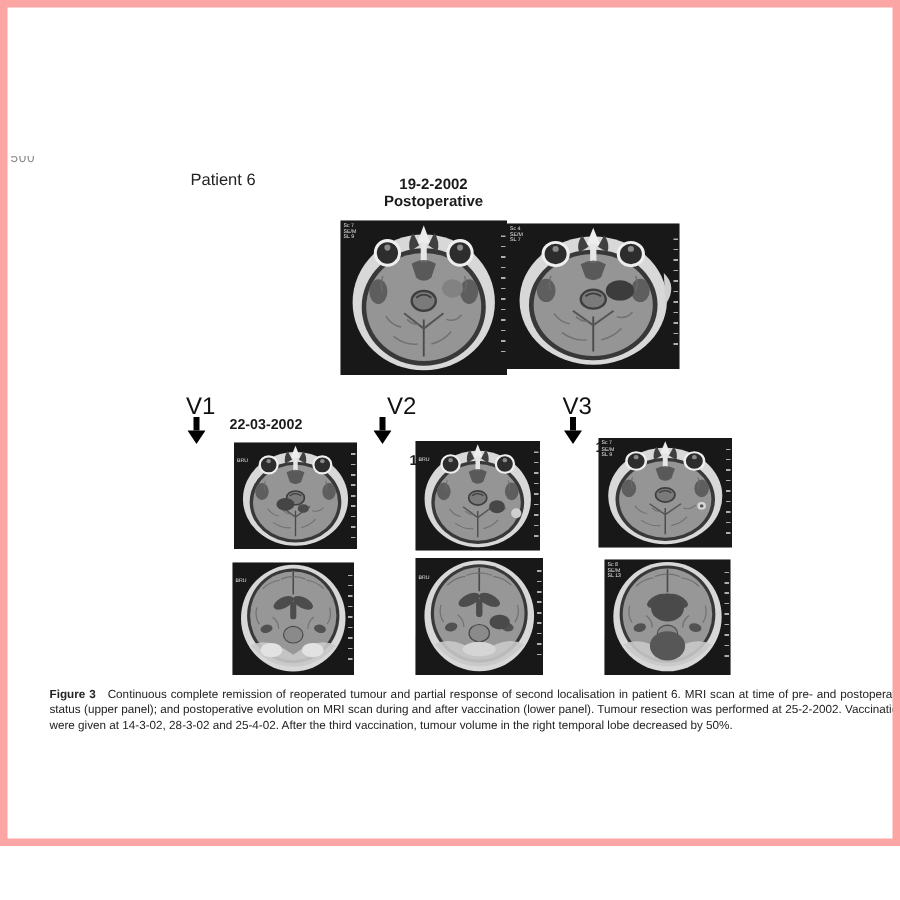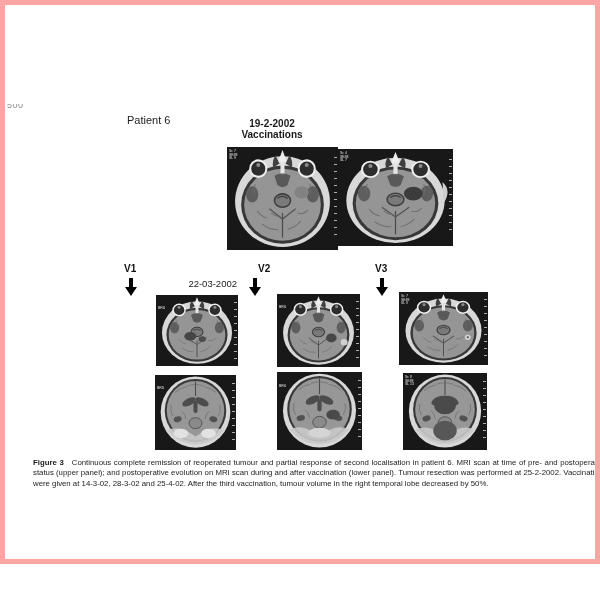--- a/index.html
+++ b/index.html
@@ -5,23 +5,23 @@
   html,body{margin:0;padding:0;background:#ffffff;}
   .page{
     position:relative;width:600px;height:564px;background:#ffffff;
     font-family:"Liberation Sans",sans-serif;color:#1d1d1d;overflow:hidden;
     border:5px solid #fca5a5;box-sizing:border-box;padding-left:22px;
   }
   .edge-clip{position:absolute;left:2px;top:99px;height:8px;overflow:hidden;color:#8a8a8a;font-size:9px;line-height:9px;}
   .edge-clip span{display:block;margin-top:-3px;letter-spacing:.5px;}
   .patient{position:absolute;left:122px;top:109px;font-size:11px;color:#222;}
   .scan-label{position:absolute;width:100px;text-align:center;font-size:10px;line-height:10.5px;font-weight:600;color:#1a1a1a;}
-  .v-mark{position:absolute;font-size:10px;font-weight:700;color:#111;}
+  .v-mark{position:absolute;font-size:16px;font-weight:400;color:#111;}
   .v-arrow{position:absolute;width:12px;height:18px;}
-  .date-label{position:absolute;text-align:right;font-size:9.5px;font-weight:400;color:#1a1a1a;}
+  .date-label{position:absolute;text-align:left;font-size:9.5px;font-weight:700;color:#1a1a1a;}
   .scan{position:absolute;background:#181818;overflow:hidden;}
   .scan svg{position:absolute;inset:0;width:100%;height:100%;display:block;}
   .ann{position:absolute;left:2px;color:#e6e6e6;font-size:6px;line-height:1.1;white-space:pre-line;
        transform:scale(.58);transform-origin:0 0;z-index:3;}
   .ann-top{top:2px;}
   .ann-mid{top:15%;}
   .ticks{position:absolute;right:1px;top:10%;bottom:10%;width:3px;z-index:2;opacity:.75;
        background:repeating-linear-gradient(to bottom, rgba(235,235,235,.95) 0 1px, transparent 1px 7px);}
   .caption{position:absolute;left:13px;top:453px;width:574px;font-size:7.8px;line-height:10.3px;
        color:#222;text-align:justify;margin-left:15px;}
@@ -95,23 +95,23 @@
 </svg>
 
 <div class="page">
 
   <div class="edge-clip">
     <span>500</span>
   </div>
 
   <div class="patient">Patient 6</div>
 
-  <div class="scan-label" style="left:217px;top:114px;">
+  <div class="scan-label" style="left:234px;top:114px;">
     <div>19-2-2002</div>
-    <div>Vaccinations</div>
+    <div>Postoperative</div>
   </div>
 
   <div class="scan" style="left:222px;top:142px;width:111px;height:103px;">
     <svg viewBox="0 0 110 100" preserveAspectRatio="none">
         <use href="#sym-axial"></use>
       <ellipse cx="74" cy="44" rx="7" ry="6" fill="#828282"></ellipse>
     </svg>
     <div class="ann ann-top">Sc 7
 SE/M
 SL 9</div>

